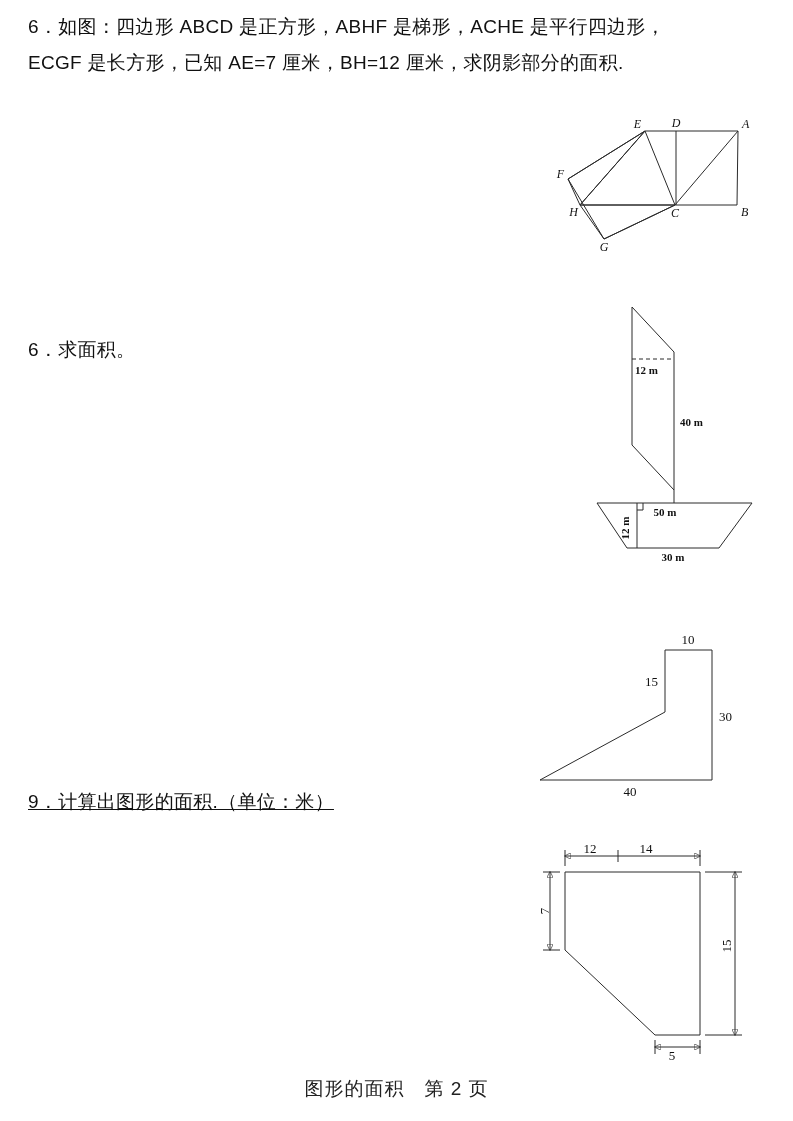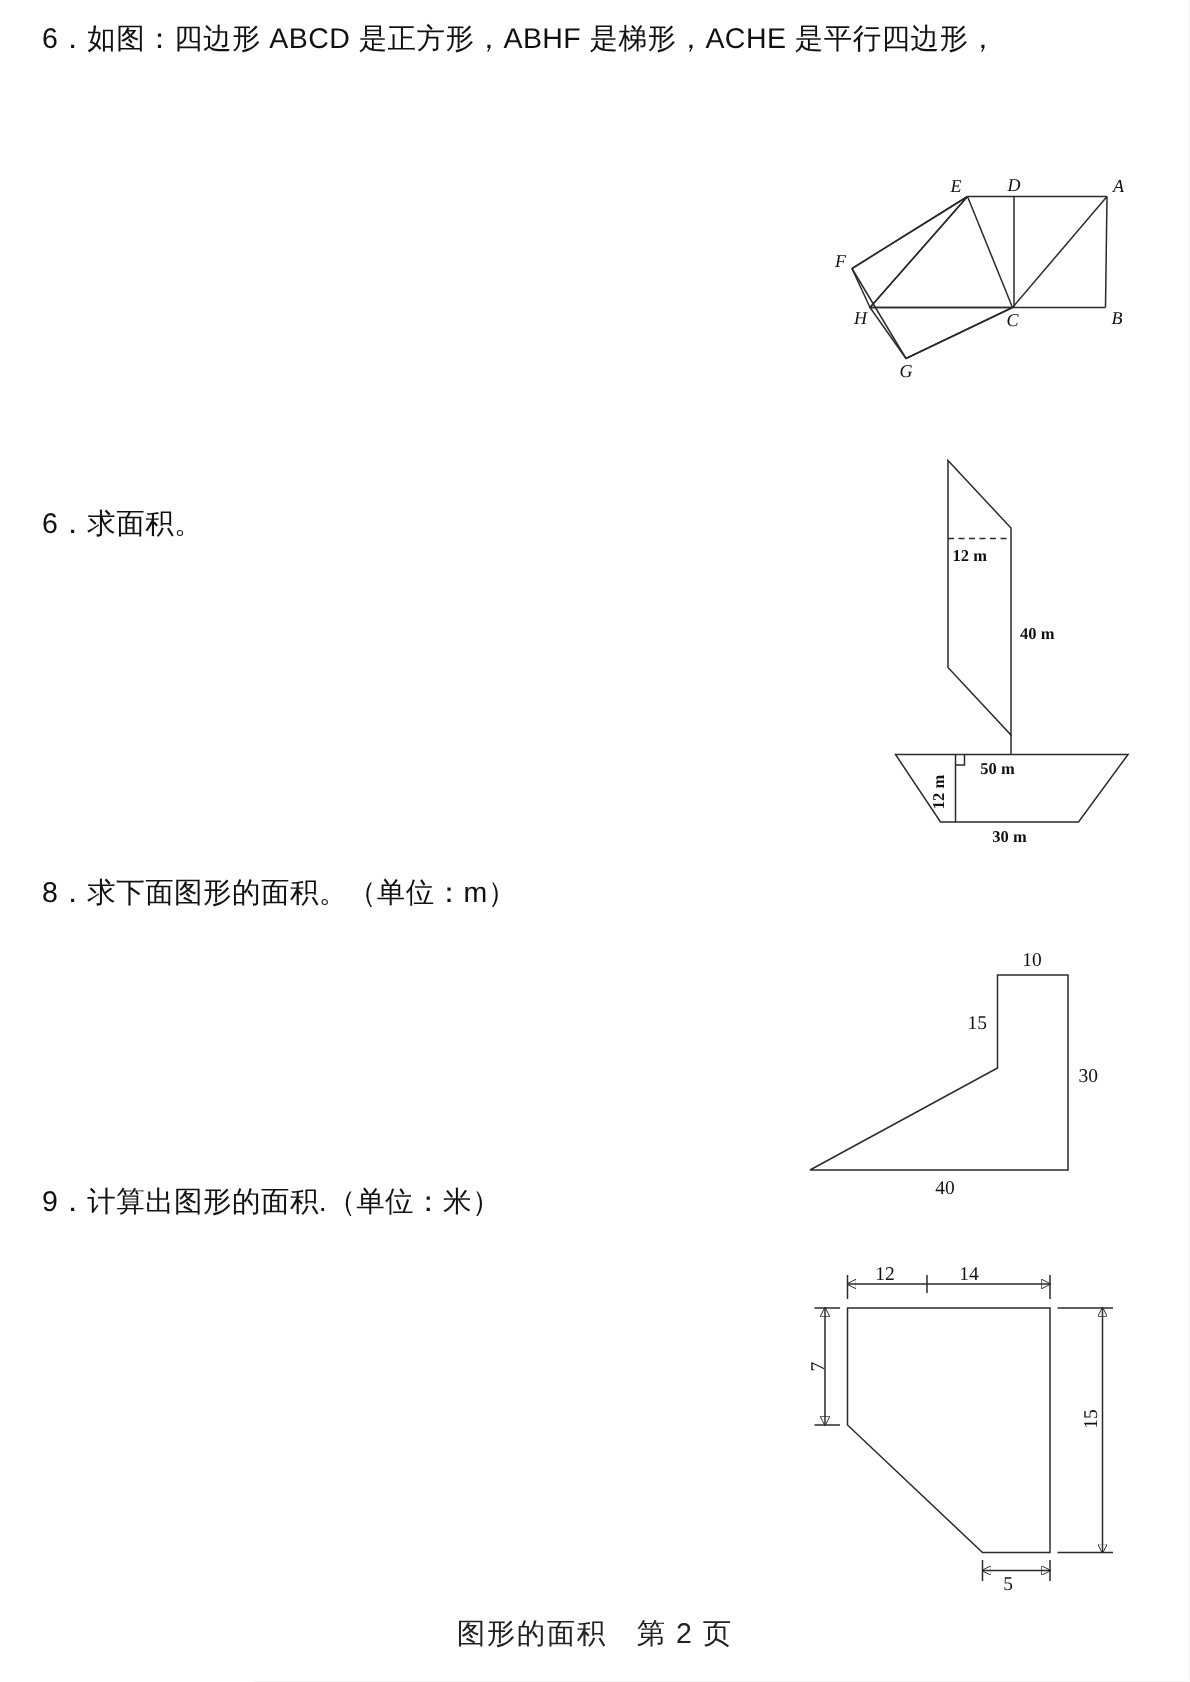--- a/index.html
+++ b/index.html
@@ -23,20 +23,21 @@
     position:absolute; top:1076px; left:0; width:100%;
     text-align:center; font-size:19px; color:#222; letter-spacing:1px;
   }
 </style>
 </head>
 <body>
 
 <div class="page">
 
   <div class="ptext" style="top:14px;text-align:center;">6．如图：四边形 ABCD 是正方形，ABHF 是梯形，ACHE 是平行四边形，</div>
+  <div class="ptext" style="top:50px;">ECGF 是长方形，已知 AE=7 厘米，BH=12 厘米，求阴影部分的面积.</div>
 
   <svg class="fig" style="left:553px; top:115px;" width="200" height="140" viewBox="0 0 200 140">
     <defs>
       <pattern id="hatch6a" width="5" height="5" patternUnits="userSpaceOnUse" patternTransform="rotate(45)">
         <line x1="0" y1="0" x2="0" y2="5" stroke="#8a8a8a" stroke-width="1.4"></line>
       </pattern>
       <pattern id="hatch6b" width="4" height="4" patternUnits="userSpaceOnUse" patternTransform="rotate(45)">
         <line x1="0" y1="0" x2="0" y2="4" stroke="#6f6f6f" stroke-width="1.6"></line>
       </pattern>
     </defs>
@@ -76,31 +77,30 @@
     <line x1="44" y1="205" x2="44" y2="250"></line>
     <path d="M44,212 L50,212 L50,205"></path>
 
     <text class="lbl-dim" x="42" y="76" text-anchor="start">12 m</text>
     <text class="lbl-dim" x="87" y="128" text-anchor="start">40 m</text>
     <text class="lbl-dim" x="72" y="218" text-anchor="middle">50 m</text>
     <text class="lbl-dim" x="36" y="230" text-anchor="middle" transform="rotate(-90 36 230)">12 m</text>
     <text class="lbl-dim" x="80" y="263" text-anchor="middle">30 m</text>
   </svg>
 
-  <div class="ptext" style="top:583px;">8．求下面图形的面积。（单位：m）</div>
 
   <svg class="fig" style="left:528px; top:632px;" width="218" height="170" viewBox="0 0 218 170">
     <polygon points="137,18 184,18 184,148 12,148 137,80"></polygon>
     <text class="lbl-num" x="160" y="12" text-anchor="middle">10</text>
     <text class="lbl-num" x="130" y="54" text-anchor="end">15</text>
     <text class="lbl-num" x="191" y="89" text-anchor="start">30</text>
     <text class="lbl-num" x="102" y="164" text-anchor="middle">40</text>
   </svg>
 
-  <div class="ptext" style="top:789px;">9．计算出图形的面积.（单位：米）</div>
+  <div class="ptext" style="top:789px;text-decoration:underline;">9．计算出图形的面积.（单位：米）</div>
 
   <svg class="fig" style="left:538px; top:842px;" width="212" height="220" viewBox="0 0 212 220">
     <defs>
       <marker id="arr9" viewBox="0 0 10 10" refX="9" refY="5" markerWidth="6.5" markerHeight="6.5" orient="auto-start-reverse">
         <path d="M0,0 L10,5 L0,10 z" fill="#2b2b2b" stroke="none"></path>
       </marker>
     </defs>
 
     <polygon points="27,30 162,30 162,193 117,193 27,108"></polygon>
 

